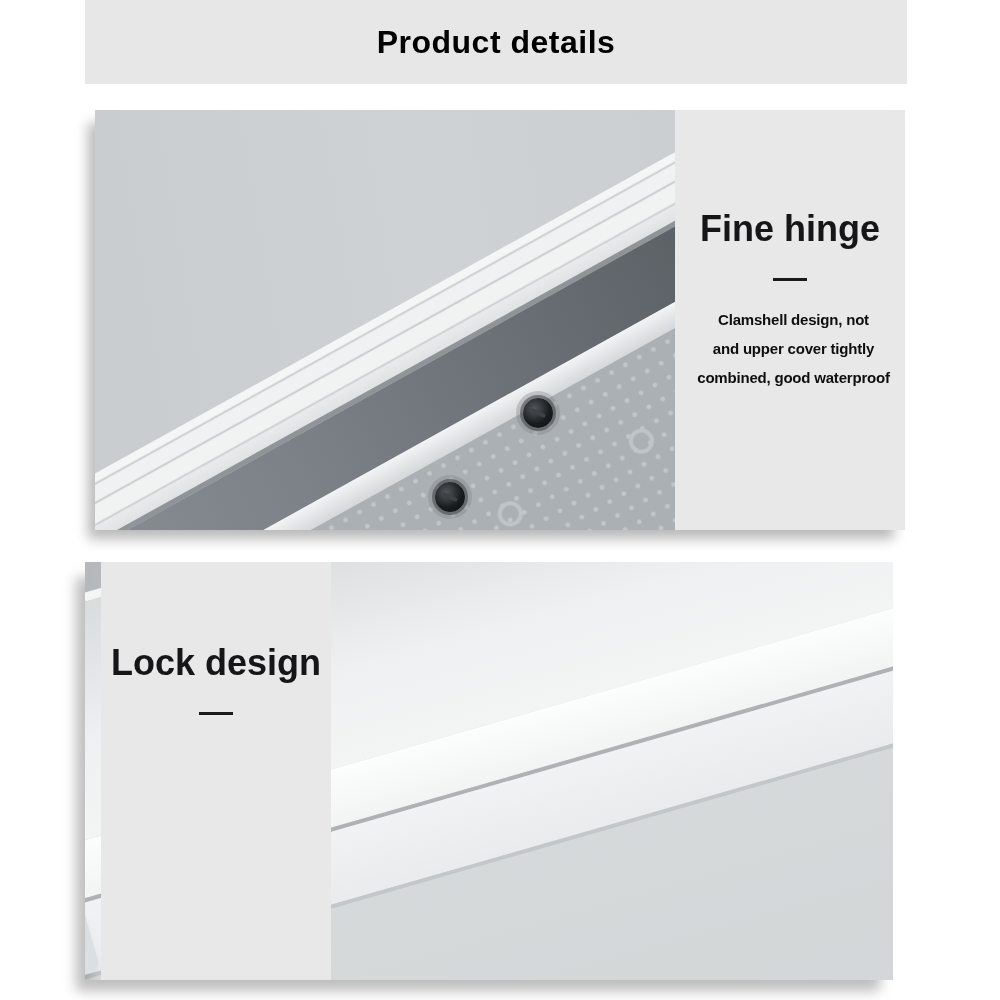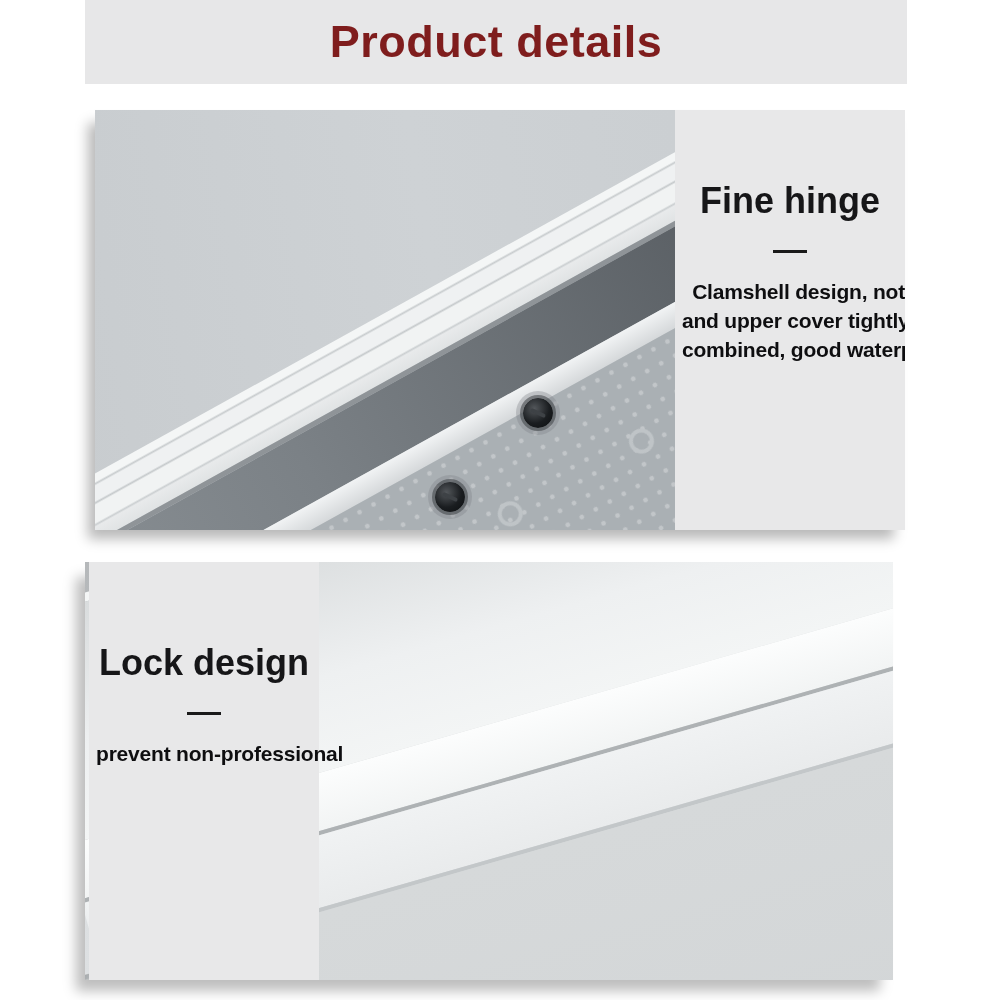--- a/index.html
+++ b/index.html
@@ -10,21 +10,21 @@
     font-family:"Liberation Sans", sans-serif;
   }
 
   
   .header {
     position:absolute; left:85px; top:0; width:822px; height:84px;
     background:#e7e7e8;
     display:flex; align-items:center; justify-content:center;
   }
   .header h1 {
-    margin:4px; font-size:45px; font-weight:700; color:#7f1d1d; letter-spacing:0.5px;
+    margin:4px; font-size:32px; font-weight:700; color:#000000; letter-spacing:0.5px;
   }
 
   
   .card { position:absolute; overflow:hidden; background:#cfd3d6; }
   .card-hinge {
     left:95px; top:110px; width:810px; height:420px;
     box-shadow:-9px 11px 12px -2px rgba(0,0,0,.28);
   }
   .card-lock {
     left:85px; top:562px; width:808px; height:418px;
@@ -87,27 +87,27 @@
     background:linear-gradient(to bottom,#d6d9da,#cfd2d4); }
 
   .latch-flange { left:700px; top:688px; width:272px; height:96px;
     background:linear-gradient(100deg,#eef0f1,#dcdfe1); border-radius:10px;
     box-shadow:-9px 11px 12px rgba(70,75,80,.25); }
 
   
   .panel { position:absolute; top:0; bottom:0; width:230px; background:#e8e8e9;
     text-align:center; }
   .panel-hinge { right:0; }
-  .panel-lock  { left:4px; }
+  .panel-lock  { left:16px; }
   .panel h2 { margin:0; font-size:36px; font-weight:600; color:#161618; letter-spacing:0; }
-  .panel-hinge h2 { margin-top:70px; }
+  .panel-hinge h2 { margin-top:98px; }
   .panel-lock  h2 { margin-top:80px; }
   .divider { width:34px; height:3px; background:#1a1a1a; margin:28px auto 24px; }
-  .panel .body { font-size:21px; line-height:29px; font-weight:600; color:#0e0e10;
-    text-align:right; padding-left:7px; letter-spacing:-0.2px; }
+  .panel .body { font-size:15px; line-height:29px; font-weight:600; color:#0e0e10;
+    text-align:center; padding-left:7px; letter-spacing:-0.2px; }
   .panel .body div { white-space:nowrap; }
 </style>
 </head>
 <body>
 
 <div class="page">
 
   <header class="header">
     <h1>Product details</h1>
   </header>
@@ -150,18 +150,17 @@
         <div class="floor"></div>
         <div class="latch-flange"></div>
 
       </div>
     </div>
 
     <aside class="panel panel-lock">
       <h2>Lock design</h2>
       <div class="divider"></div>
       <div class="body">
-        <div>prevent non-professional</div>
       </div>
     </aside>
   </section>
 
 </div>
 
 </body></html>

